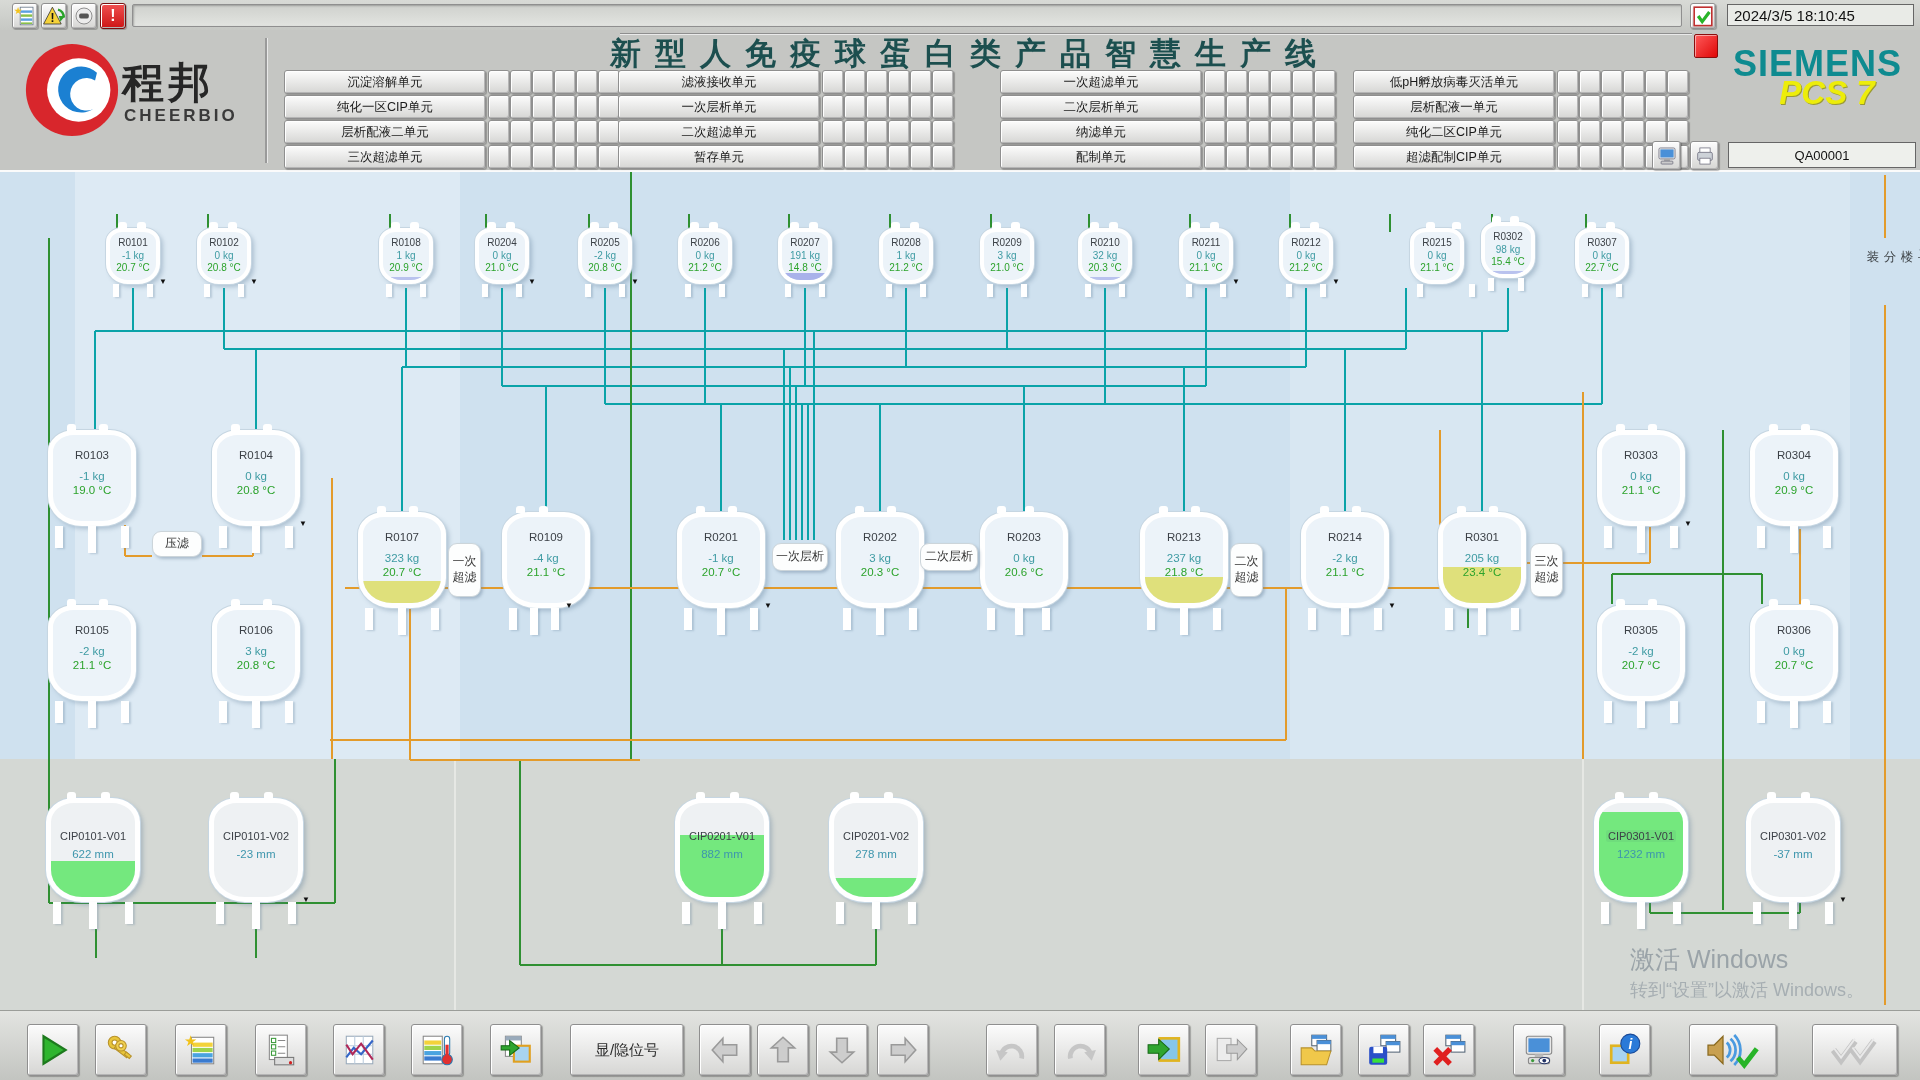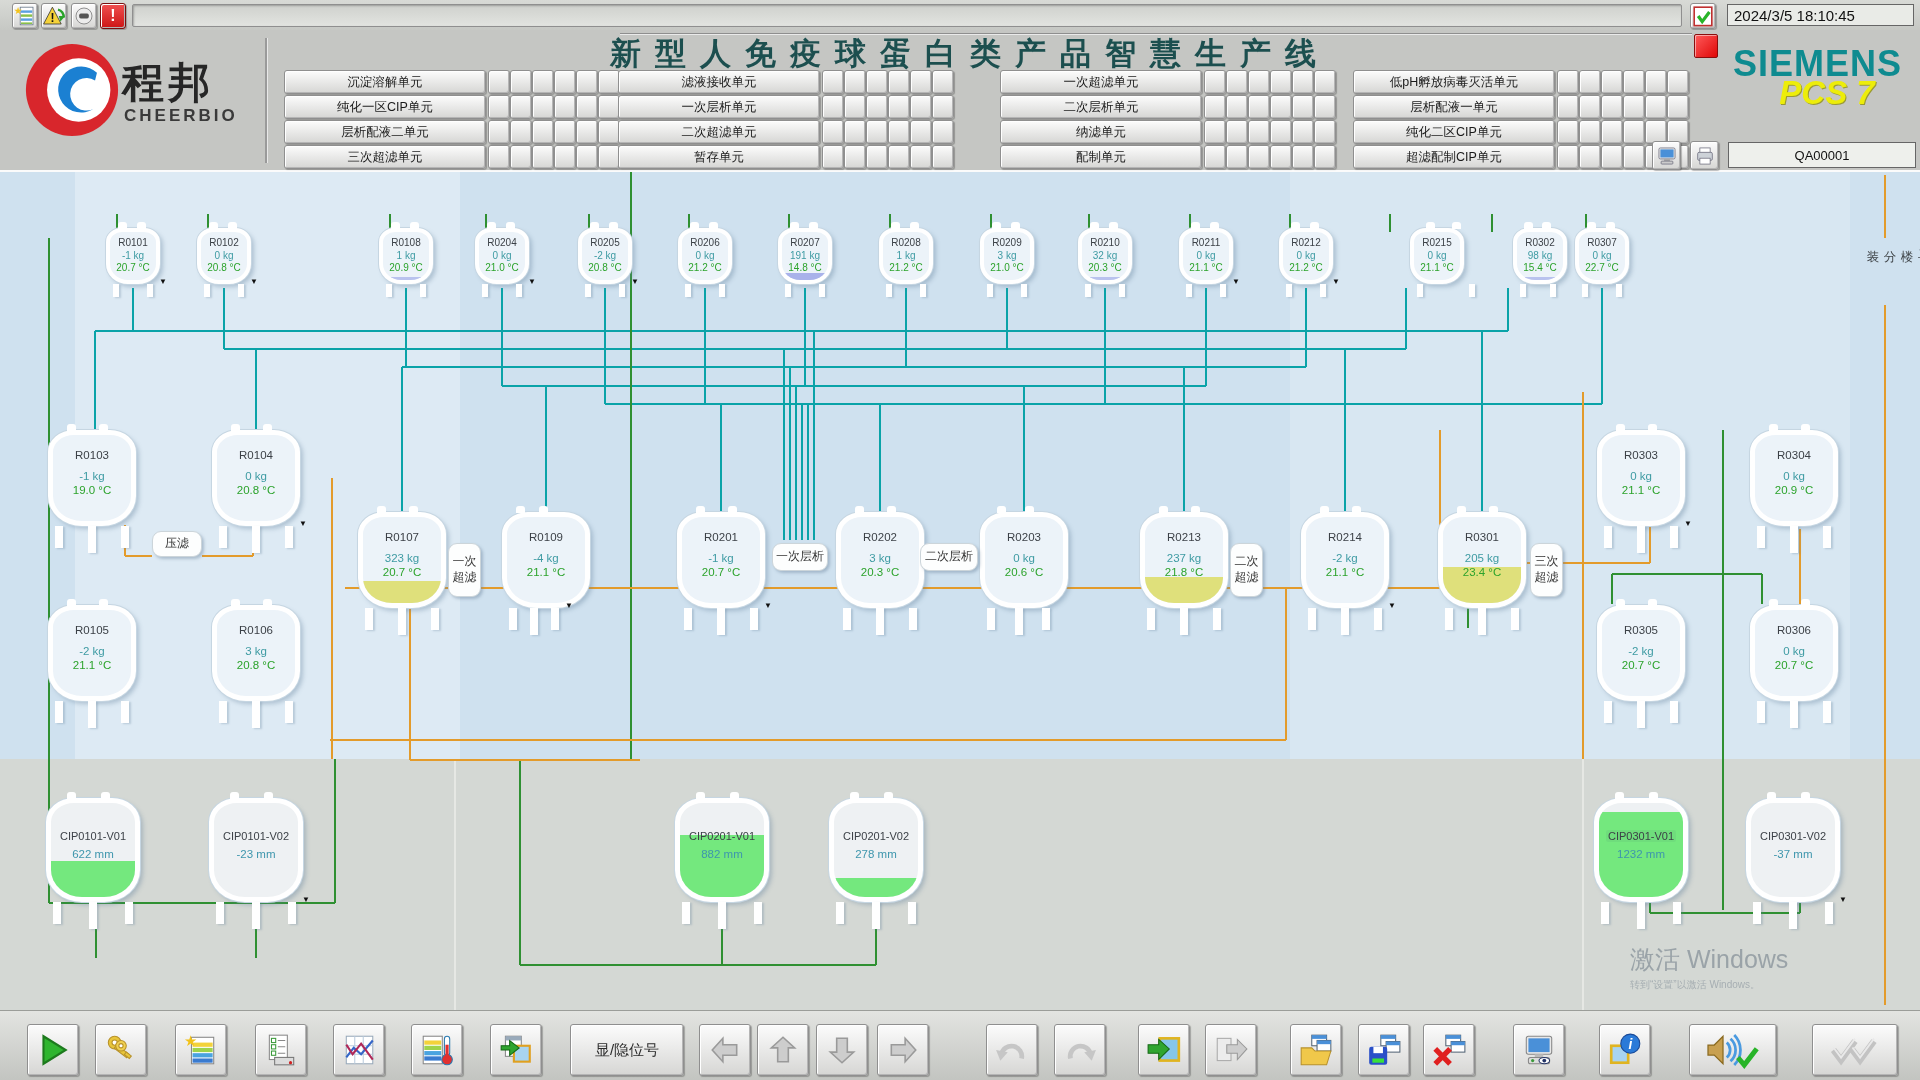--- a/index.html
+++ b/index.html
@@ -68,21 +68,21 @@
   .tank.m .leg,.tank.c .leg{width:8px}
   .noz{position:absolute;top:-6px;width:9px;height:7px;background:#fff;border-radius:3px 3px 0 0}
   .agit{position:absolute;font-size:8px;color:#101010;line-height:1}
   
   .plabel{position:absolute;background:#fdfefe;border:1px solid #ccd5da;border-radius:9px;
     box-shadow:2px 2px 3px rgba(110,135,160,.45);display:flex;align-items:center;justify-content:center;
     text-align:center;font-size:12px;color:#333;line-height:1.3;padding:1px;box-sizing:border-box}
   #sidelabel{left:1864px;top:240px;writing-mode:vertical-rl;letter-spacing:7px;font-size:12.5px;color:#3f4448}
   
   #wm1{left:1630px;top:943px;font-size:25px;color:#9aa3a8}
-  #wm2{left:1630px;top:978px;font-size:10px;color:#a6aeb2}
+  #wm2{left:1630px;top:978px;font-size:18px;color:#a6aeb2}
   
   #toolbar{left:0;top:1010px;width:1920px;height:70px;background:linear-gradient(180deg,#e3e4e1,#c2c4c0);border-top:1px solid #9b9d99}
   .tb{top:1024px;width:50px;height:50px}
   .tbtext{font-size:15px;color:#2b2b2b;white-space:nowrap}
   .r90{transform:rotate(90deg)}.r180{transform:rotate(180deg)}.r270{transform:rotate(270deg)}.mx{transform:scaleX(-1)}
 </style>
 </head>
 <body>
 
 <div class="abs" id="diagram"></div>
@@ -622,21 +622,21 @@
     <div class="tk-body">
       <div class="tk-id">R0215</div>
       <div class="tk-v1">0 kg</div>
       <div class="tk-v2">21.1 °C</div>
     </div>
     <div class="noz" style="left: 22%;"></div>
     <div class="noz" style="left: 58%;"></div>
     <div class="leg" style="left: 7px; top: 56px; height: 13px;"></div>
     <div class="leg" style="right: 7px; top: 56px; height: 13px;"></div>
   </div>
-<div class="abs tank s" style="left: 1481px; top: 228px; width: 50px; margin-left: 32px;">
+<div class="abs tank s" style="left: 1481px; top: 222px; width: 50px;">
     <div class="tk-body">
       <div class="tk-fill" style="height: 7%; background: rgb(185, 194, 238);"></div>
       <div class="tk-id">R0302</div>
       <div class="tk-v1">98 kg</div>
       <div class="tk-v2">15.4 °C</div>
     </div>
     <div class="noz" style="left: 22%;"></div>
     <div class="noz" style="left: 58%;"></div>
     <div class="leg" style="left: 7px; top: 56px; height: 13px;"></div>
     <div class="leg" style="right: 7px; top: 56px; height: 13px;"></div>

